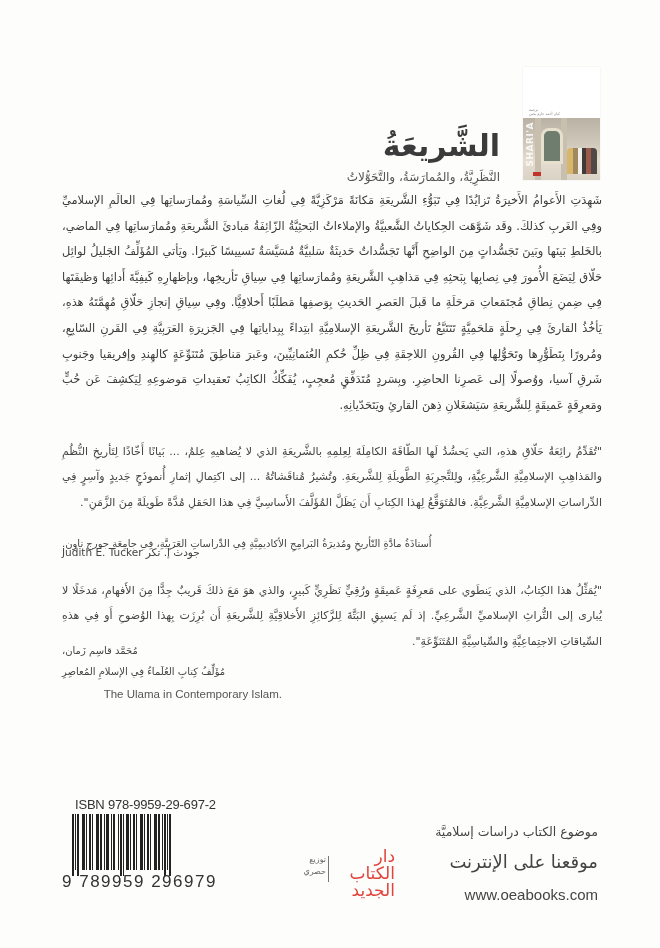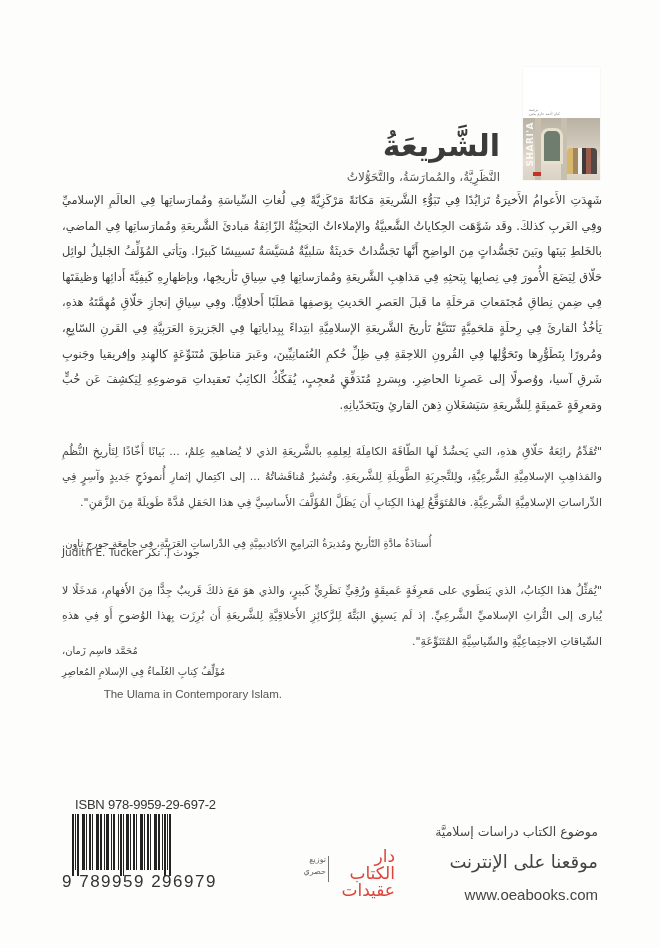--- a/index.html
+++ b/index.html
@@ -96,21 +96,21 @@
 <div class="abs attr attr-role2">مُؤَلِّفُ كِتابِ العُلَماءُ فِي الإسلامِ المُعاصِرِ</div>
 <div class="abs attr-en2">The Ulama in Contemporary Islam.</div>
 
 <div class="abs subject">موضوع الكتاب دراسات إسلاميَّة</div>
 <div class="abs website-label">موقعنا على الإنترنت</div>
 <div class="abs website-url">www.oeabooks.com</div>
 
 <div class="abs publisher">
   <div class="pub-name">
     <div>دار الكتاب</div>
-    <div>عقيدات</div>
+    <div>الجديد</div>
   </div>
   <div class="bar"></div>
   <div class="dist">
     <div>توزيع</div>
     <div>حصري</div>
   </div>
 </div>
 
 <div class="abs isbn">ISBN 978-9959-29-697-2</div>
 <div class="abs barcode">

